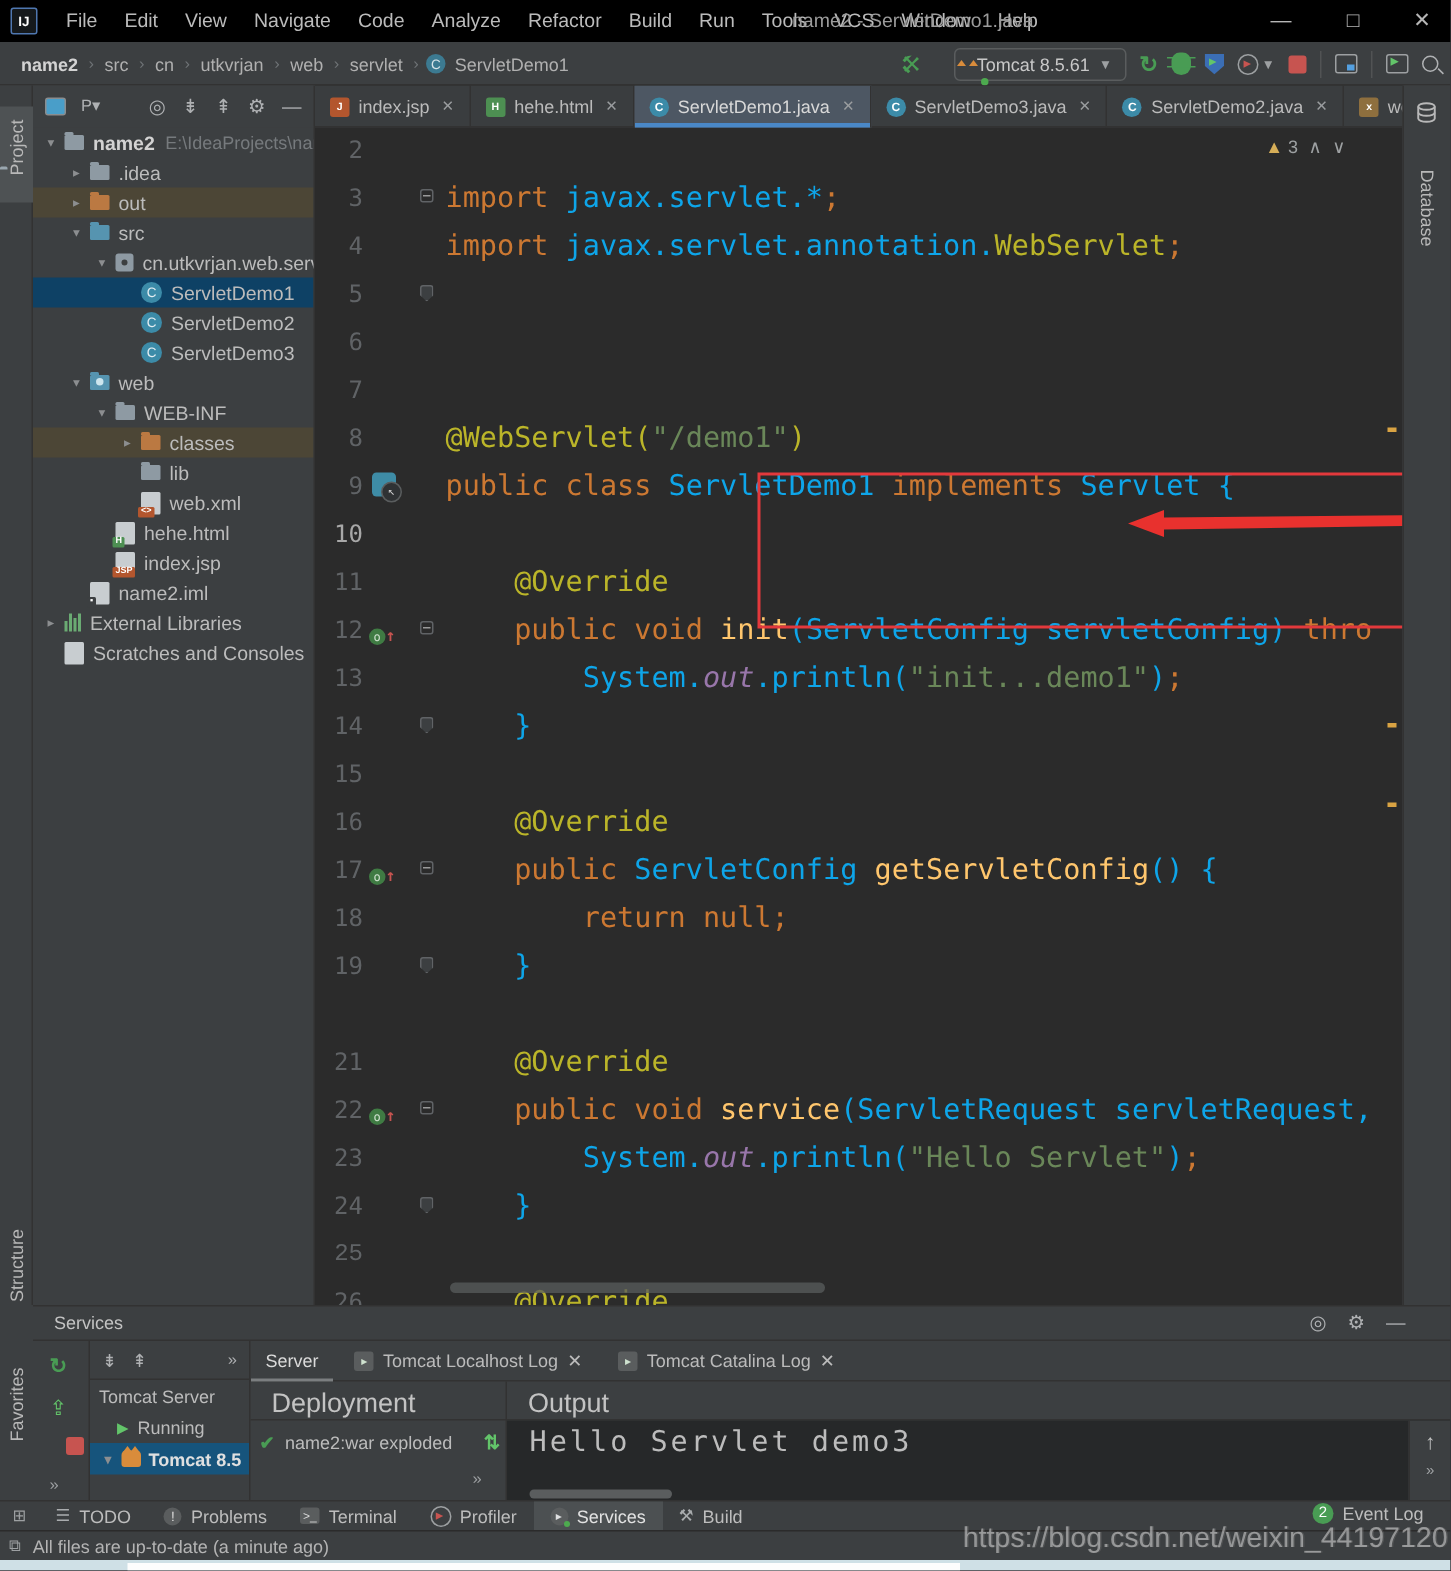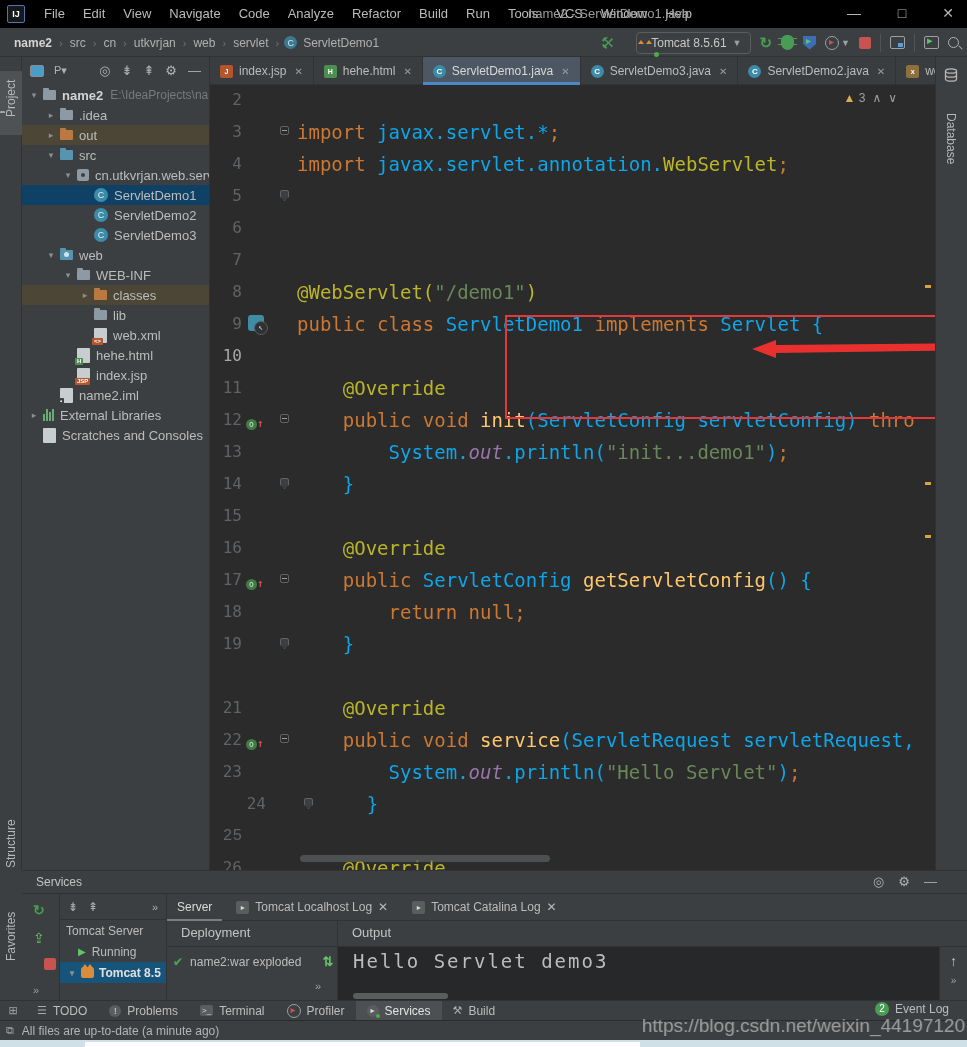--- a/index.html
+++ b/index.html
@@ -136,21 +136,21 @@
   #svc-lefticons span { position:absolute; left:11px; font-size:14px; }
   #svc-tree { position:absolute; left:38px; top:23px; width:107px; height:107px; border-right:1px solid #323232; overflow:hidden; }
   #svc-tree-toolbar { height:26px; display:flex; align-items:center; gap:10px; padding:0 8px; color:#afb1b3; font-size:12px; border-bottom:1px solid #323232; }
   .svc-row { height:21px; display:flex; align-items:center; font-size:12px; color:#bcbcbc; white-space:nowrap; padding-left:6px; }
   .svc-row.sel { background:#16547c; color:#e0e0e0; font-weight:bold; }
   #svc-content { position:absolute; left:145px; top:23px; width:800px; height:107px; }
   #svc-tabs { height:27px; display:flex; align-items:center; gap:4px; font-size:12px; color:#bbbbbb; border-bottom:1px solid #323232; }
   .svc-tab { display:flex; align-items:center; gap:6px; padding:0 10px; height:27px; }
   .svc-tab.active { color:#dadada; box-shadow:inset 0 -2px 0 #7b7e80; }
   .logico { width:13px; height:13px; background:#5a5d5e; border-radius:2px; color:#cfe2cf; font-size:8px; text-align:center; line-height:13px; }
-  #svc-cols { position:absolute; left:0; top:27px; width:800px; height:26px; font-size:13px; color:#c3c3c3; border-bottom:1px solid #323232; }
+  #svc-cols { position:absolute; left:0; top:27px; width:800px; height:26px; font-size:18px; color:#c3c3c3; border-bottom:1px solid #323232; }
   #col-deploy { position:absolute; left:14px; top:4px; }
   #col-output { position:absolute; left:185px; top:4px; }
   #svc-colsep { position:absolute; left:170px; top:27px; width:1px; height:80px; background:#323232; }
   #deploy-row { position:absolute; left:6px; top:60px; display:flex; align-items:center; gap:7px; font-size:12px; color:#bcbcbc; }
   .okcheck { color:#499c54; font-weight:bold; font-size:12px; }
   .sync { color:#63c56a; font-size:13px; font-weight:bold; }
   #deploy-more { position:absolute; left:148px; top:86px; color:#9da0a2; font-size:11px; }
   #console { position:absolute; left:171px; top:53px; width:629px; height:54px; background:#262829; overflow:hidden; }
   #console-text { position:absolute; left:15px; top:3px; font-family:"DejaVu Sans Mono", monospace; font-size:19px; color:#bcbcbc; letter-spacing:2px; }
   #console-hthumb { position:absolute; left:15px; bottom:2px; width:95px; height:6px; background:#5a5d5e; border-radius:3px; }
@@ -511,21 +511,21 @@
           <span class="gut-fold">
             <span class="fm-minus"></span>
           </span>
           <span class="gut-ovr"><span class="ovr-c">o</span><span class="ovr-a">↑</span></span>
           <span class="ctext"><span class="t-pl">    </span><span class="t-kw">public void </span><span class="t-mth">service</span><span class="t-pl">(ServletRequest servletRequest,</span></span>
         </div>
         <div class="cline" style="top: 671px; padding-left: 21px;">
           <span class="lnum">23</span>
           <span class="ctext"><span class="t-pl">        System.</span><span class="t-fld">out</span><span class="t-pl">.println(</span><span class="t-str">"Hello Servlet"</span><span class="t-pl">)</span><span class="t-kw">;</span></span>
         </div>
-        <div class="cline" style="top: 703px; margin-left: 24px;">
+        <div class="cline" style="top: 703px;">
           <span class="lnum">24</span>
           <span class="gut-fold">
             <span class="fm-end"></span>
           </span>
           <span class="ctext"><span class="t-pl">    }</span></span>
         </div>
         <div class="cline" style="top: 735px; font-family: Liberation Mono, monospace;">
           <span class="lnum">25</span>
           <span class="ctext"></span>
         </div>

